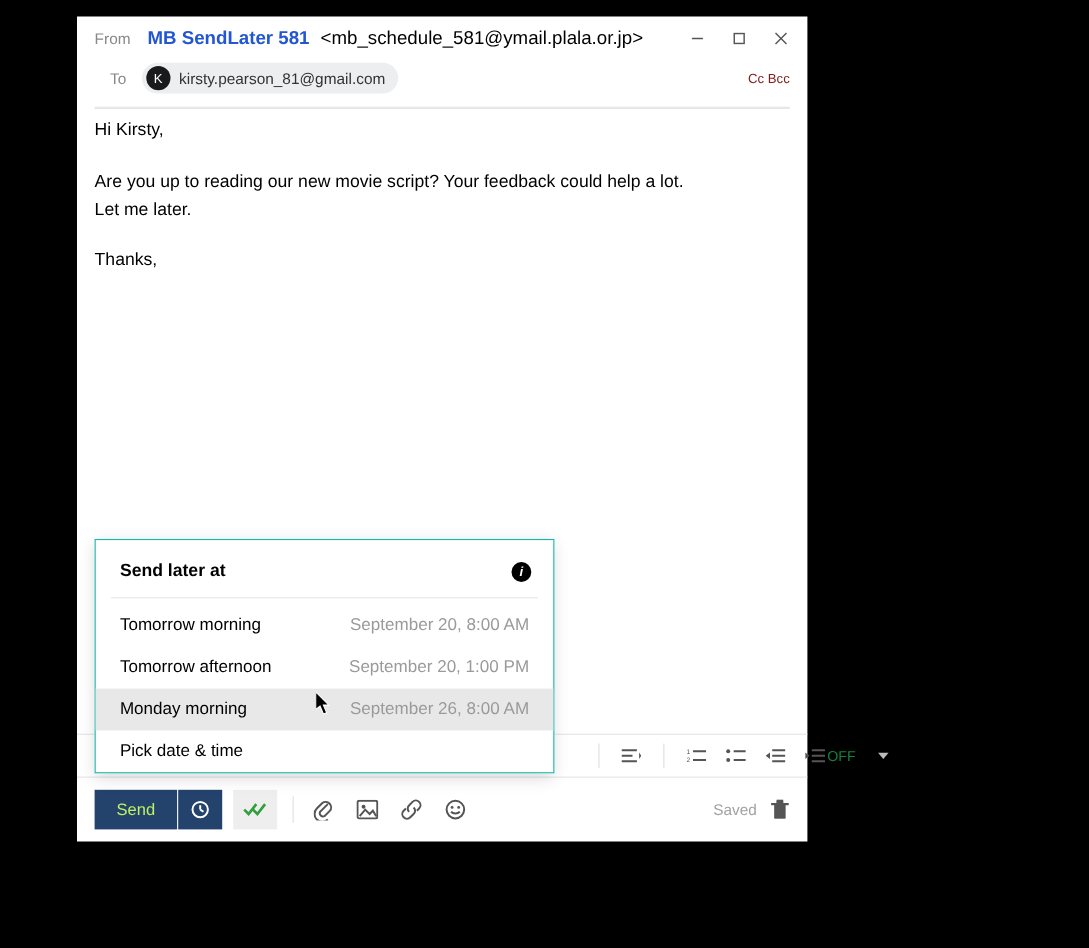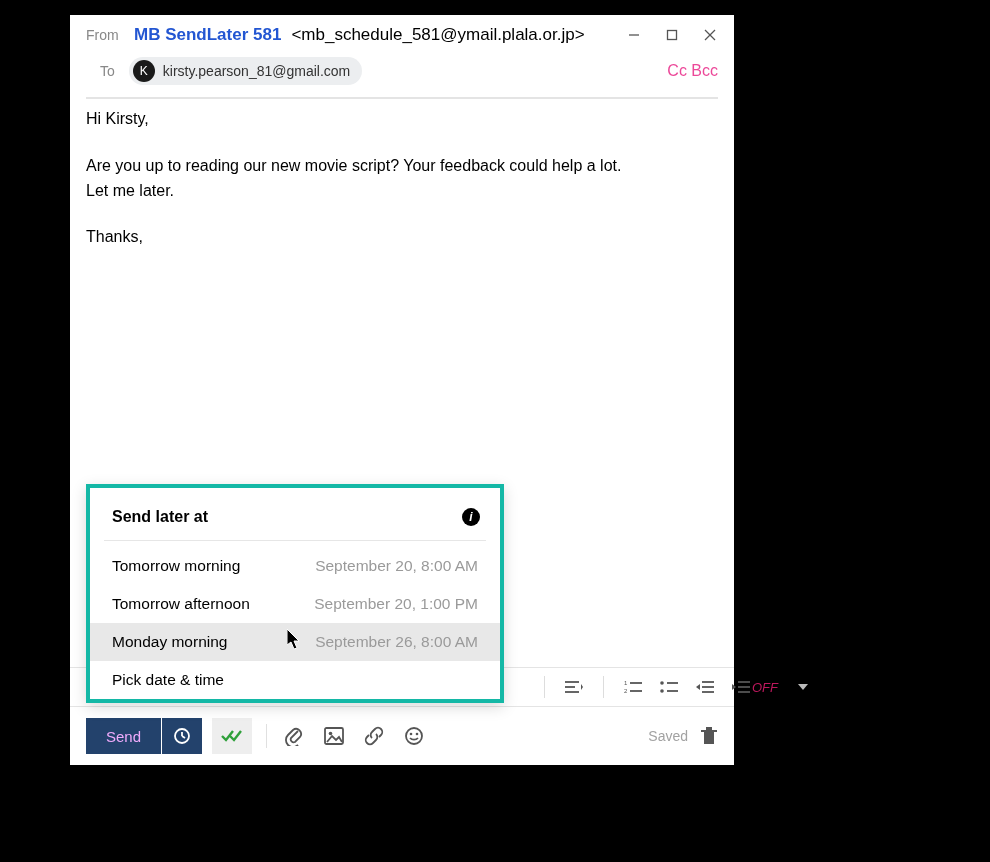--- a/index.html
+++ b/index.html
@@ -69,22 +69,22 @@
       width: 22px; height: 22px;
       border-radius: 50%;
       background: #1a1a1a;
       color: #fff;
       font-size: 12px;
       display: flex; align-items: center; justify-content: center;
       margin-right: 8px;
     }
     .ccbcc {
       margin-left: auto;
-      color: #ec4899;
-      font-size: 16px;
+      color: #7f1d1d;
+      font-size: 12px;
     }
     .divider {
       height: 1px;
       background: #e4e4e4;
       margin: 0 16px;
     }
     .subject {
       padding: 16px 16px 14px 16px;
       font-size: 15px;
       font-weight: 700;
@@ -98,21 +98,21 @@
     }
     .body-area p { margin-bottom: 22px; }
     .body-area p.tight { margin-bottom: 0; }
 
     .popup {
       position: absolute;
       left: 16px;
       bottom: 62px;
       width: 418px;
       background: #fff;
-      border: 4px solid #14b8a6;
+      border: 1px solid #14b8a6;
       box-shadow: 0 4px 14px rgba(0,0,0,0.15);
       z-index: 5;
     }
     .popup-header {
       display: flex;
       align-items: center;
       padding: 20px 20px 14px 22px;
       font-weight: 700;
       font-size: 16px;
     }
@@ -147,33 +147,33 @@
       border-bottom: 1px solid #e4e4e4;
       display: flex;
       align-items: center;
       padding: 0 16px;
       z-index: 1;
     }
     .toolbar-under .spacer { flex: 0 0 454px; }
     .fmt-group { display: flex; gap: 14px; align-items: center; }
     .fmt-icon { color: #555; width: 22px; height: 22px; display:flex; align-items:center; justify-content:center; }
     .vdiv { width:1px; height:22px; background:#ddd; margin: 0 4px; }
-    .off-toggle { margin-left: auto; color:#be185d; font-size:13px; display:flex; align-items:center; gap:20px;font-style:italic; }
+    .off-toggle { margin-left: auto; color:#15803d; font-size:13px; display:flex; align-items:center; gap:20px; }
 
     .bottom-bar {
       position: absolute;
       left:0; right:0; bottom:0;
       height: 58px;
       display:flex;
       align-items:center;
       padding: 0 16px;
     }
     .send-btn {
       background: #23426c;
-      color: #f0abfc;
+      color: #bef264;
       height: 36px;
       display:flex; align-items:center;
       padding: 15px 20px;
       font-size:15px;
       cursor:pointer;
     }
     .schedule-btn {
       background:#23426c;
       width:40px; height:36px;
       display:flex; align-items:center; justify-content:center;

